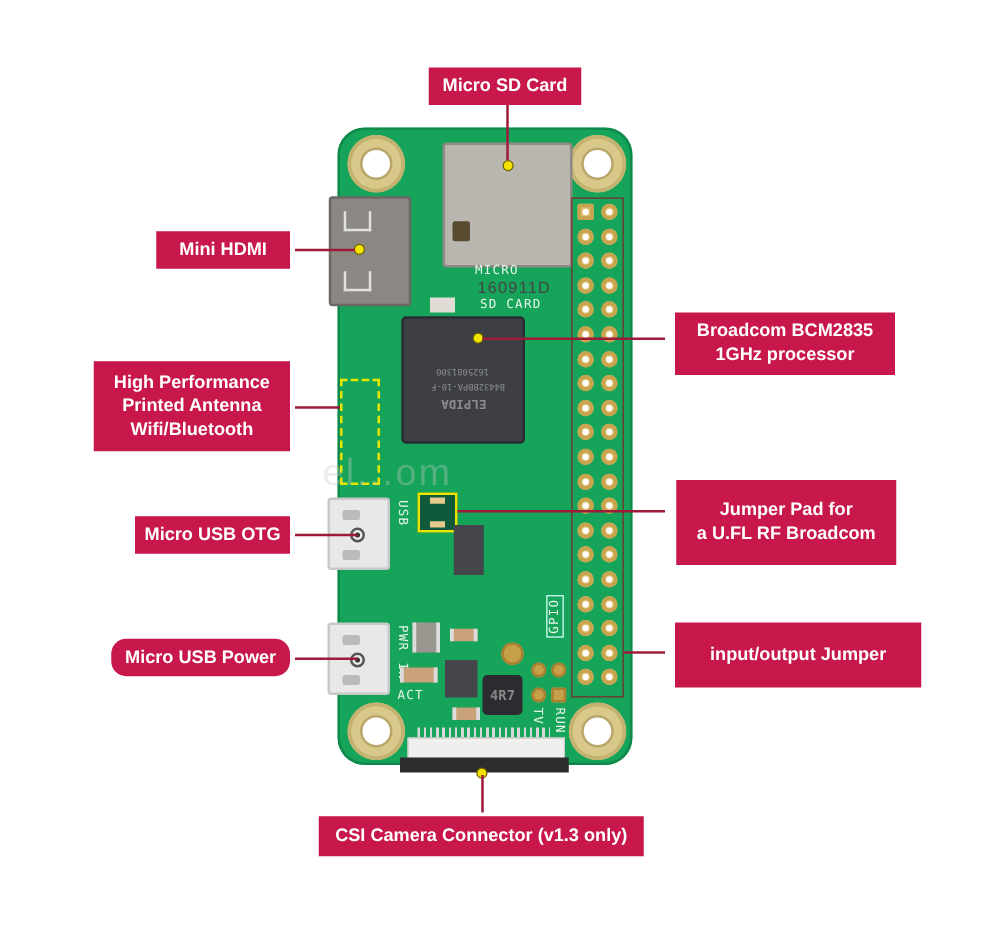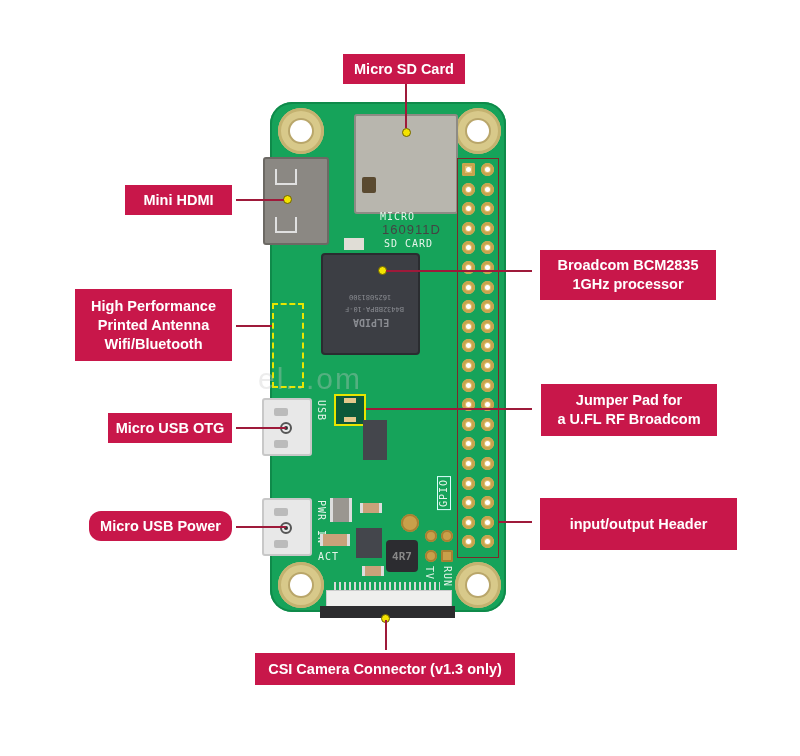--- a/index.html
+++ b/index.html
@@ -183,22 +183,22 @@
 <div class="label" style="left:108px;top:413px;width:124px;height:30px;">
   <span>Micro USB OTG</span>
 </div>
 <div class="label" style="left:89px;top:511px;width:143px;height:30px;border-radius:12px;">
   <span>Micro USB Power</span>
 </div>
 <div class="label" style="left:540px;top:250px;width:176px;height:50px;">
   <span>Broadcom BCM2835</span>
   <span>1GHz processor</span>
 </div>
-<div class="label" style="left:541px;top:384px;width:176px;height:52px;">
+<div class="label" style="left:541px;top:384px;width:176px;height:68px;">
   <span>Jumper Pad for</span>
   <span>a U.FL RF Broadcom</span>
 </div>
 <div class="label" style="left:540px;top:498px;width:197px;height:52px;">
-  <span>input/output Header</span>
+  <span>input/output Jumper</span>
 </div>
 <div class="label" style="left:255px;top:653px;width:260px;height:32px;">
   <span>CSI Camera Connector (v1.3 only)</span>
 </div>
 
 </body></html>

